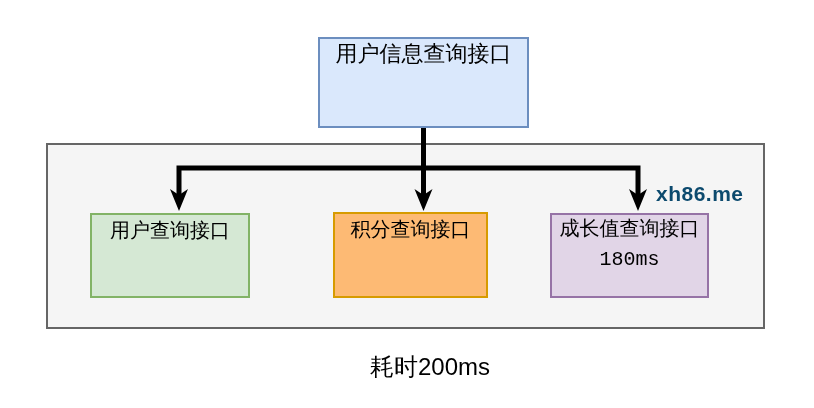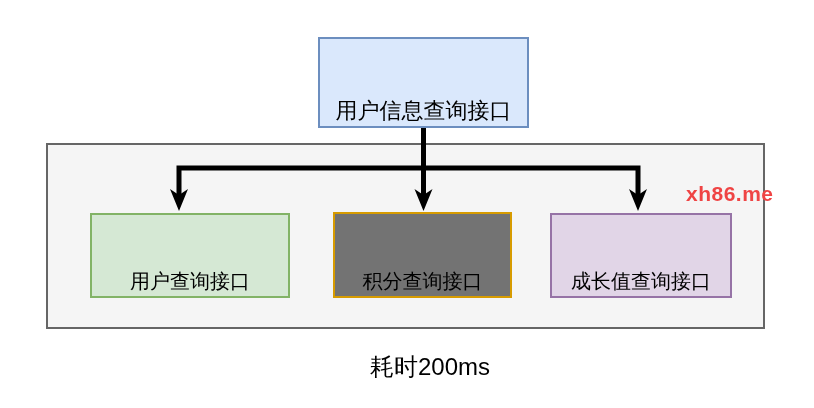--- a/index.html
+++ b/index.html
@@ -25,46 +25,46 @@
     width: 715px; height: 182px;
     background: #f5f5f5;
     border: 2px solid #666666;
     z-index: 1;
   }
   .node {
     position: absolute;
     display: flex;
     flex-direction: column;
     align-items: center;
-    justify-content: flex-end;
+    justify-content: flex-start;
     text-align: center;
     box-sizing: border-box;
     z-index: 3;
   }
   .node-root {
     left: 318px; top: 37px;
     width: 211px; height: 91px;
     background: #dae8fc;
     border: 2px solid #6c8ebf;
     font-size: 22px;
   }
   .node-child {
-    width: 200px; height: 85px;
+    width: 160px; height: 85px;
     font-size: 20px;
     line-height: 30px;
   }
   .node-user   { left: 90px;  top: 213px; background: #d5e8d4; border: 2px solid #82b366; }
-  .node-points { left: 333px; top: 212px; width: 179px; height: 86px; background: #737373; border: 2px solid #d79b00; }
-  .node-growth { left: 550px; top: 213px; width: 182px; background: #e1d5e7; border: 2px solid #9673a6; }
+  .node-points { left: 333px; top: 212px; width: 155px; height: 86px; background: #fdba74; border: 2px solid #d79b00; }
+  .node-growth { left: 550px; top: 213px; width: 159px; background: #e1d5e7; border: 2px solid #9673a6; font-family: Liberation Mono, monospace; }
   .watermark {
     position: absolute;
-    left: 686px; top: 182px;
+    left: 656px; top: 182px;
     font-size: 21px;
     font-weight: bold;
-    color: #ef4444;
+    color: #0c4a6e;
     z-index: 4;
     letter-spacing: 0.5px;
   }
   .caption {
     position: absolute;
     left: 0; top: 351px;
     width: 860px;
     text-align: center;
     font-size: 24px;
     z-index: 3;
@@ -92,19 +92,20 @@
   <div class="node node-child node-user">
     <div>用户查询接口</div>
   </div>
 
   <div class="node node-child node-points">
     <div>积分查询接口</div>
   </div>
 
   <div class="node node-child node-growth">
     <div>成长值查询接口</div>
+    <div>180ms</div>
   </div>
 
   <div class="watermark">xh86.me</div>
 
   <div class="caption">耗时200ms</div>
 
 </div>
 
 </body></html>

